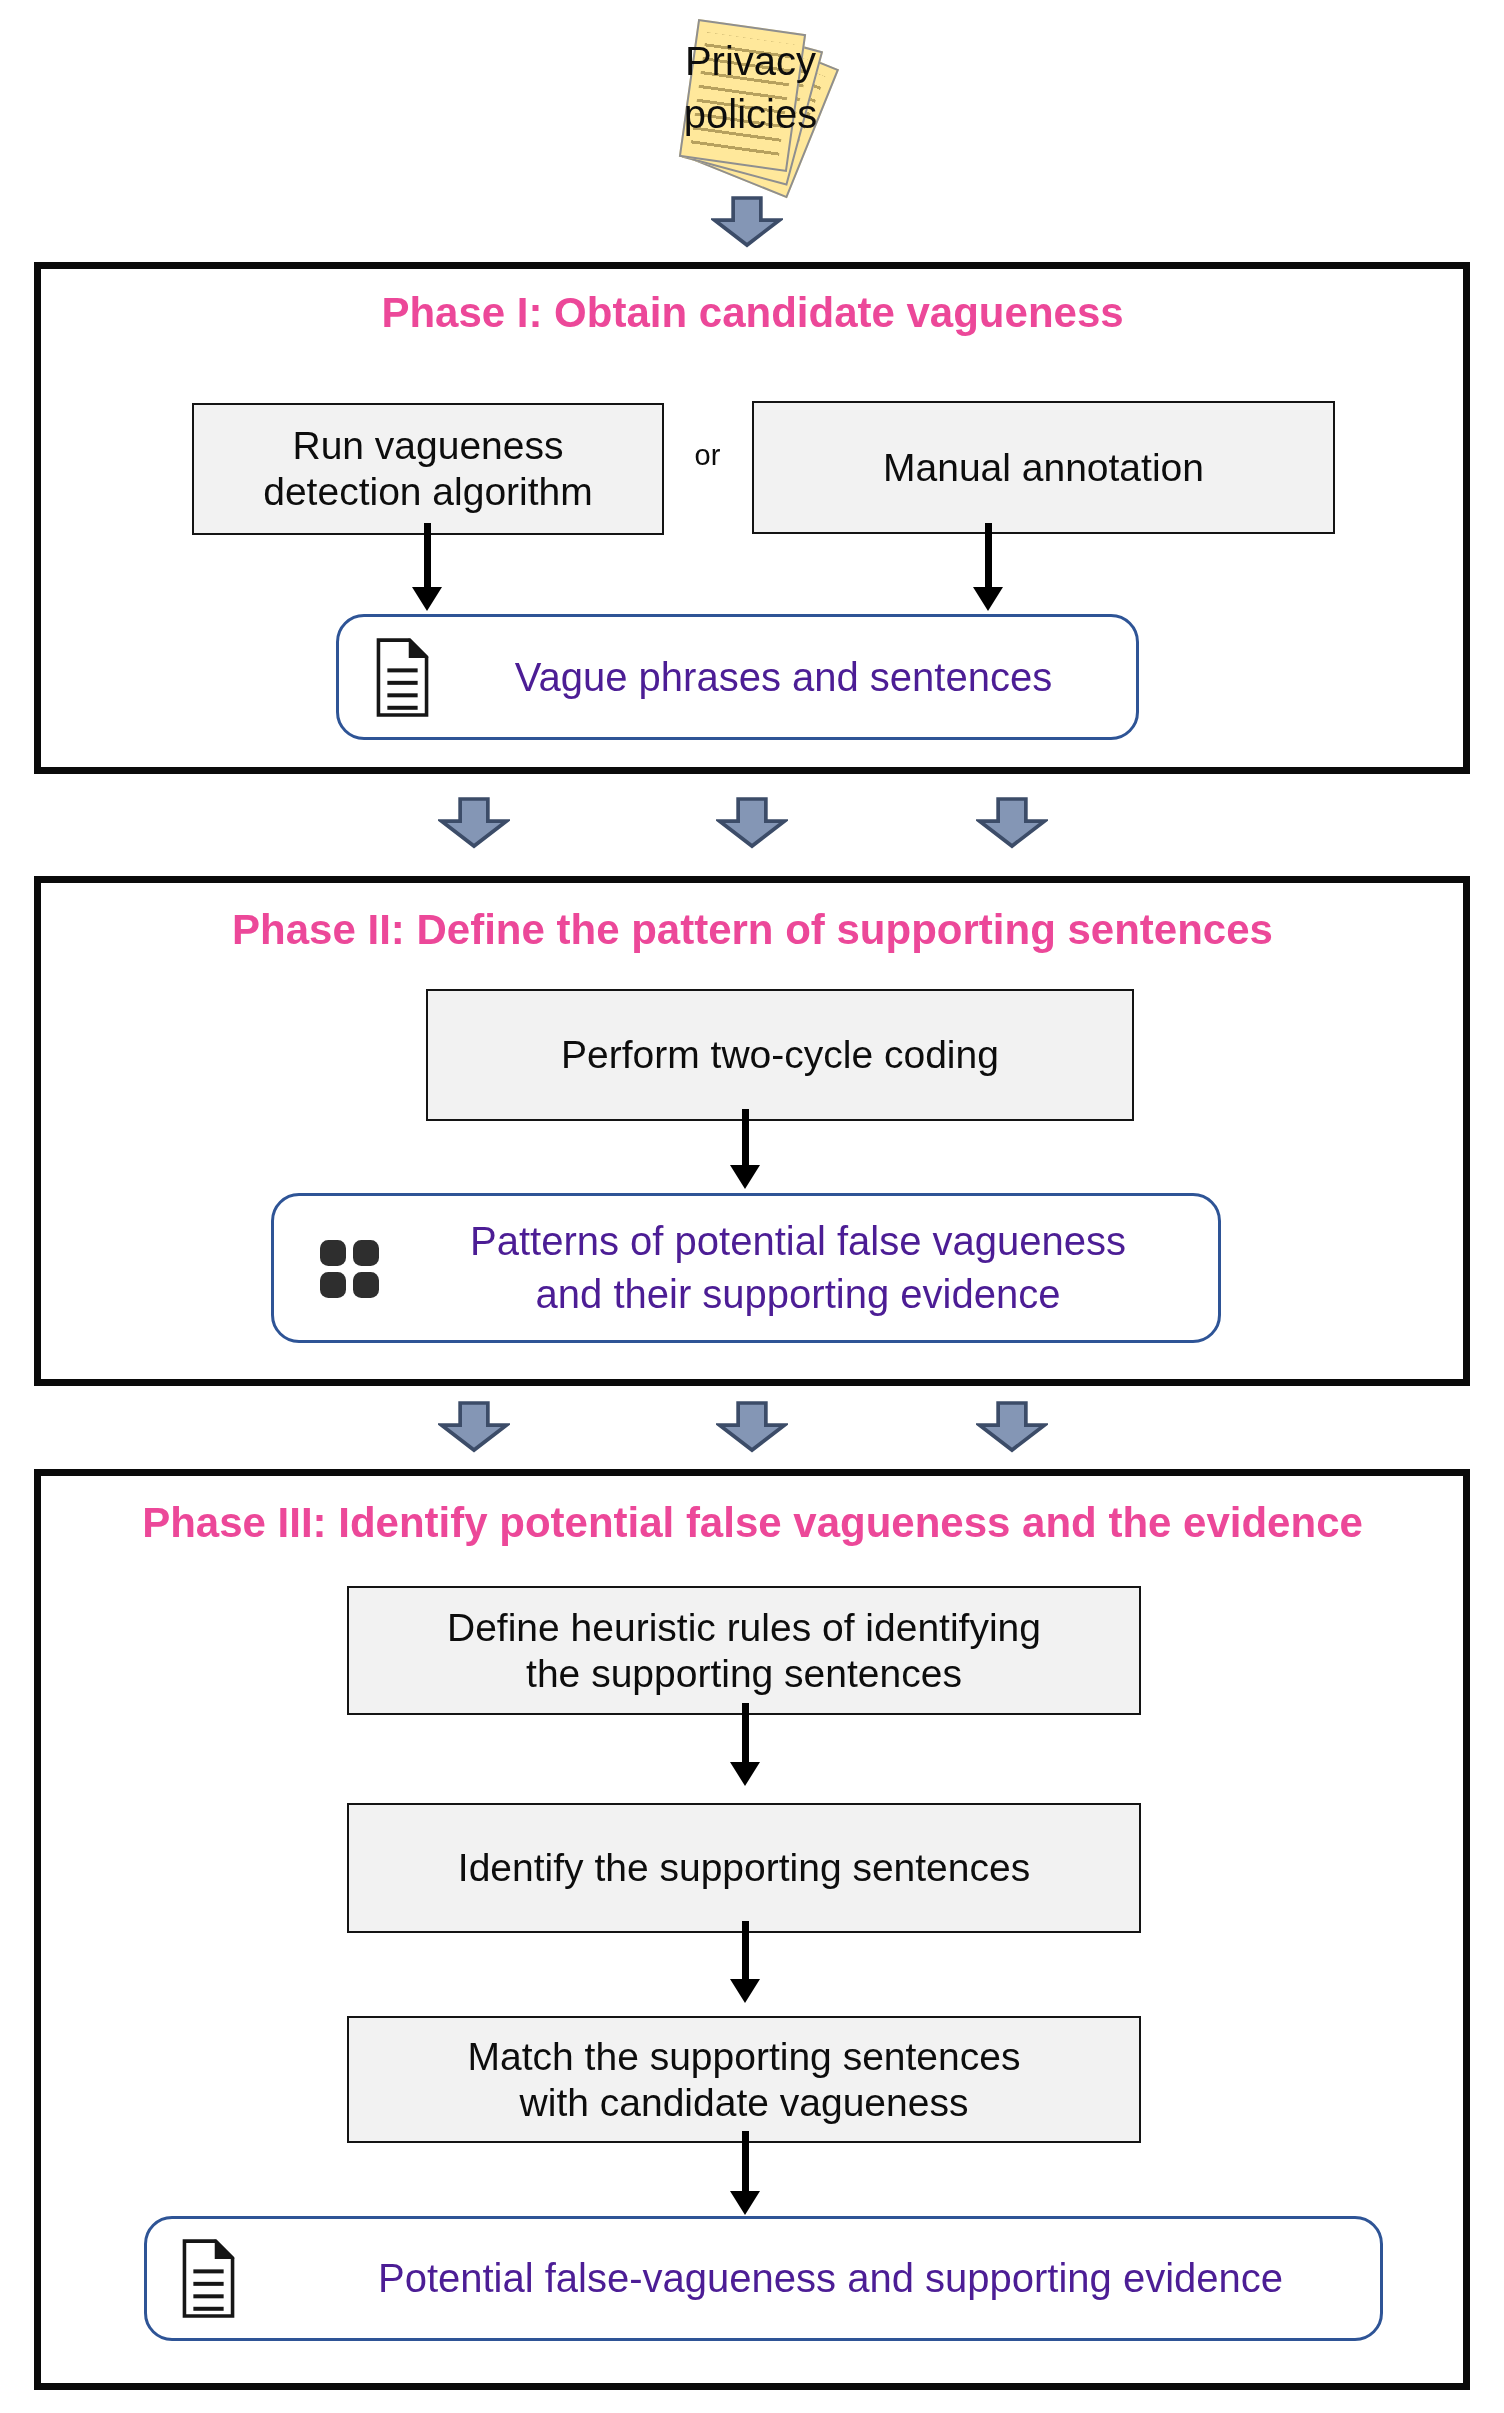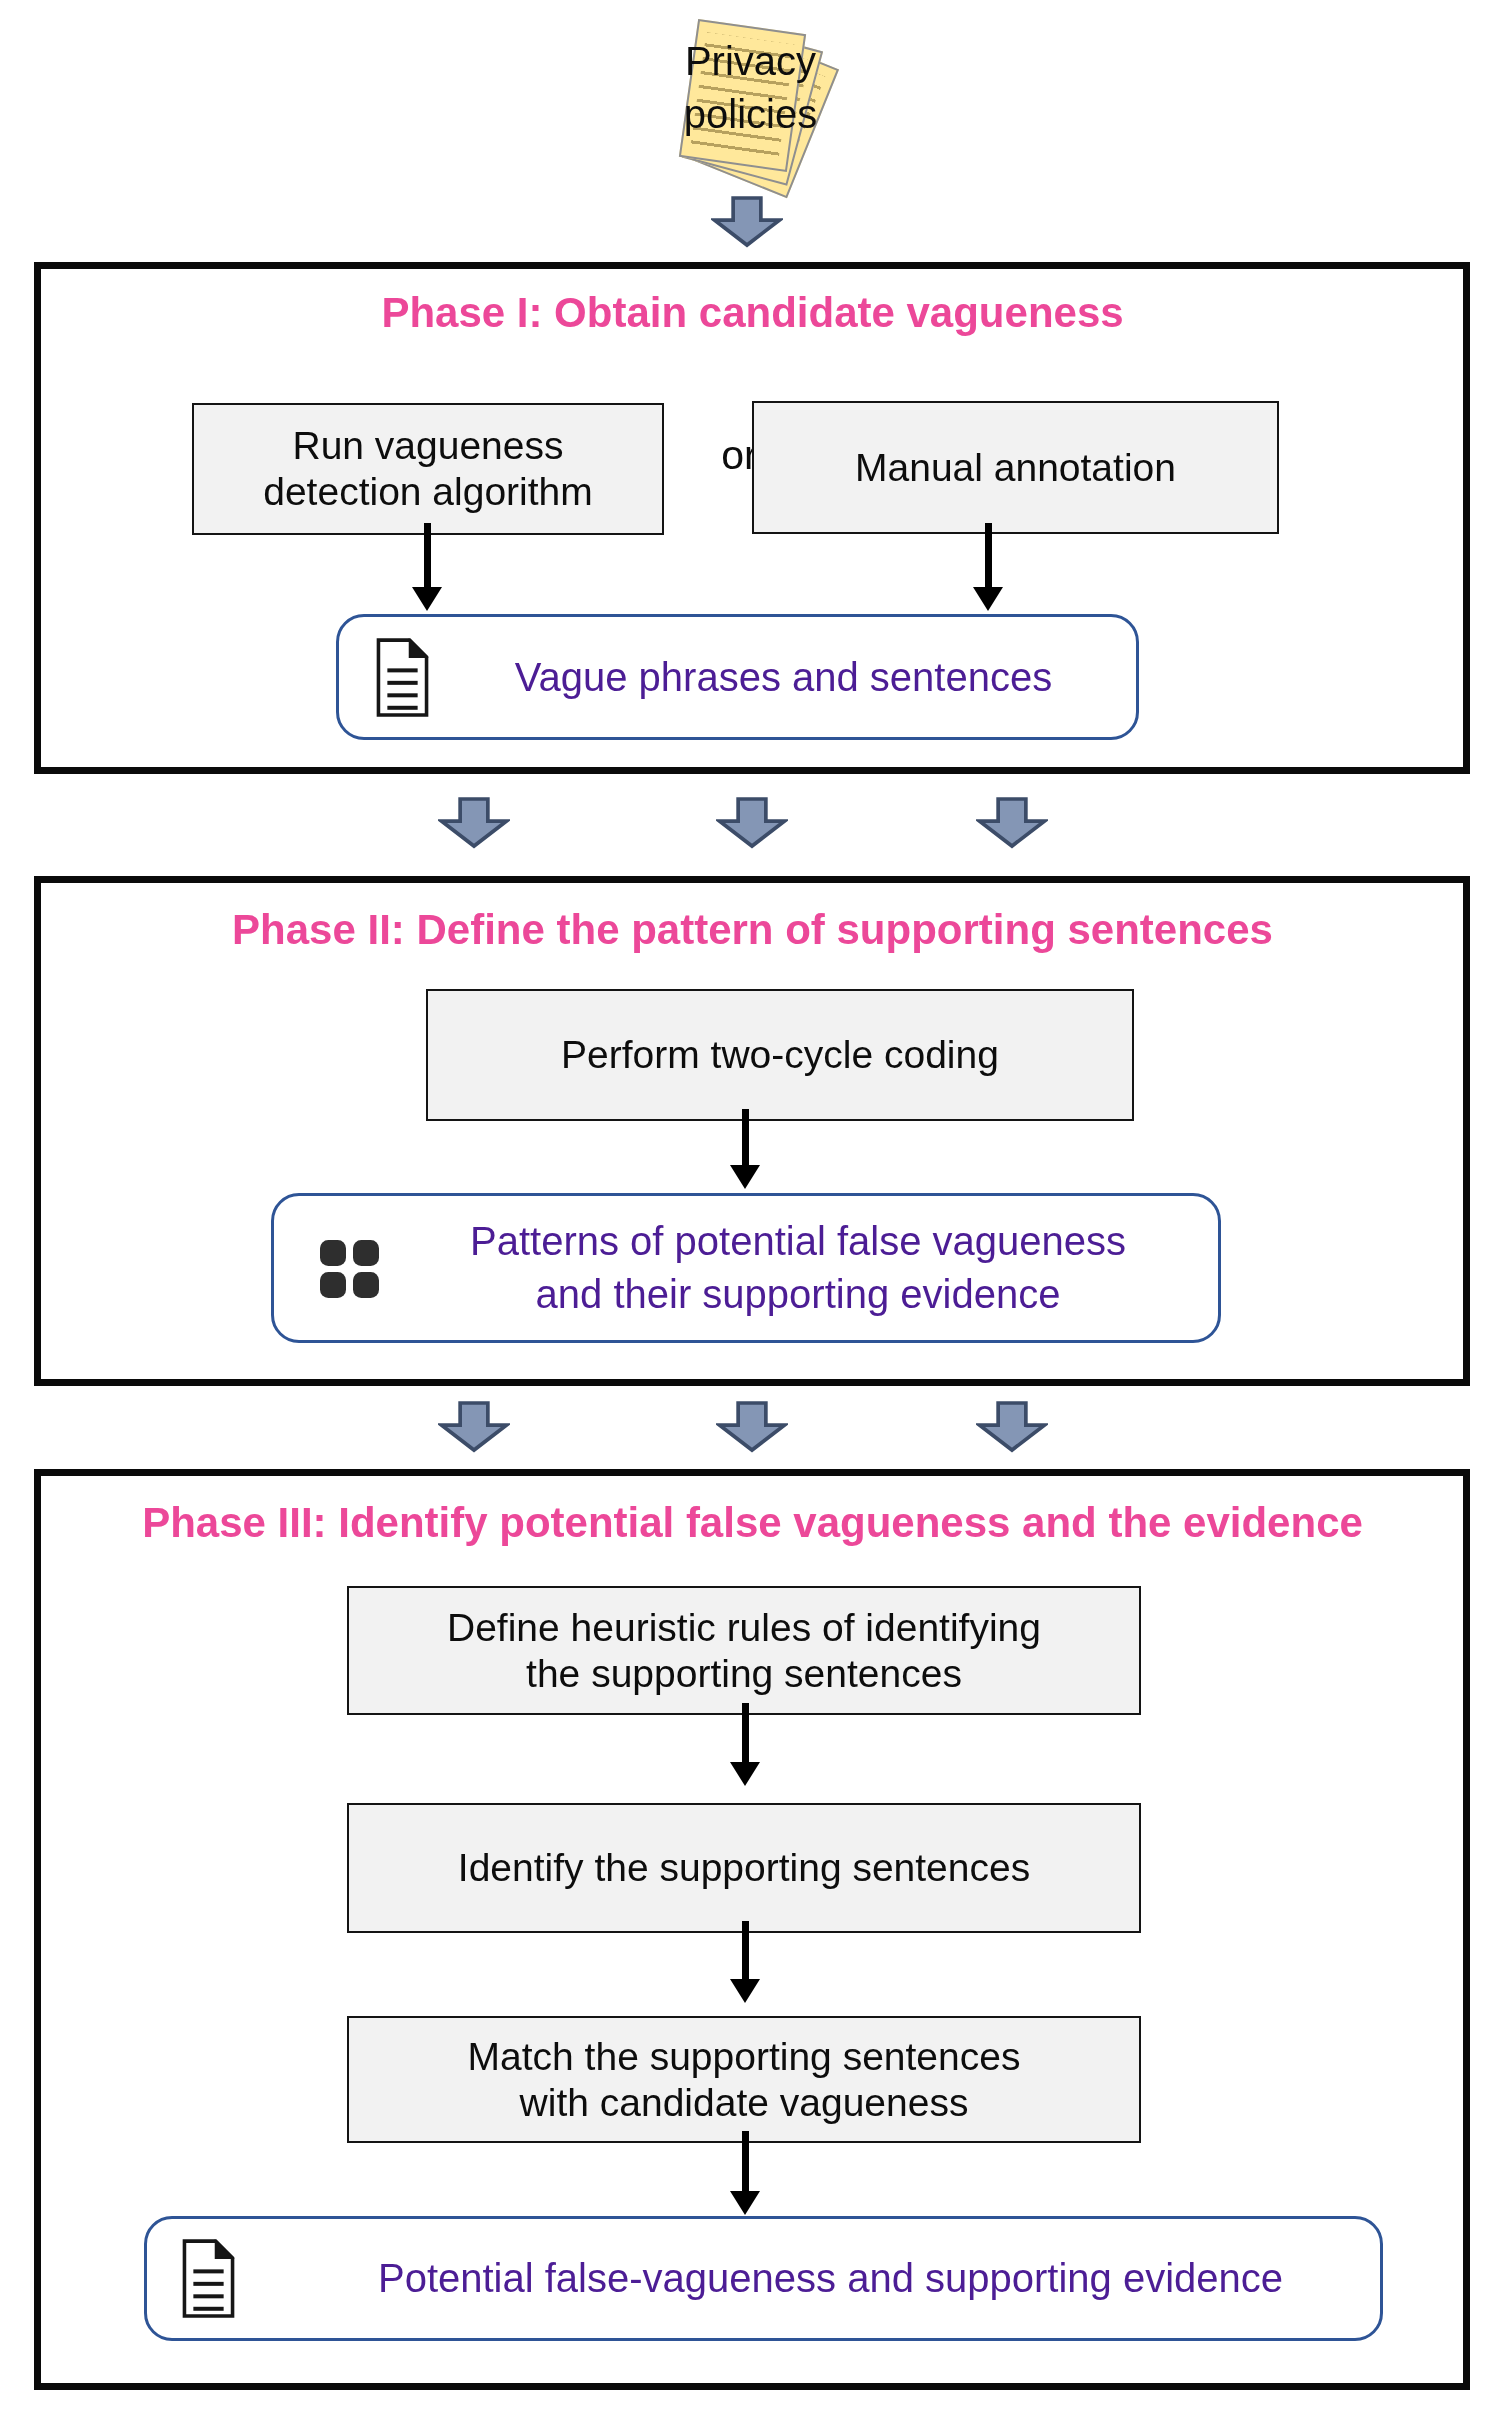--- a/index.html
+++ b/index.html
@@ -32,21 +32,21 @@
   }
   
   .process{
     position:absolute;background:var(--process-fill,#f2f2f2);
     border:2.8px solid var(--process-border,#141414);box-sizing:border-box;
     display:flex;align-items:center;justify-content:center;text-align:center;
     font-size:39px;line-height:46px;white-space:pre-line;color:#0d0d0d;margin-top:12px;
   }
   .or{
     position:absolute;display:flex;align-items:center;justify-content:center;
-    font-size:41px;color:#0d0d0d;margin-left:32px;
+    font-size:29px;color:#0d0d0d;
   }
   
   .outcome{
     position:absolute;background:#fff;border:3.7px solid var(--outcome-border,#2e5496);
     border-radius:28px;box-sizing:border-box;display:flex;align-items:center;
   }
   .outcome-label{
     flex:1;text-align:center;font-size:40px;line-height:53px;white-space:pre-line;color:#4c1d95;
   }
   .doc-icon{flex:0 0 auto;margin-left:35px;}
@@ -101,21 +101,21 @@
         <path d="M24 2 H54 V26 H74 L39 53 L4 26 H24 Z"></path>
       </svg>
   </div>
 
   <section class="phase" style="left:34px;top:262px;width:1436px;height:512px;"></section>
   <div class="phase-title" style="left:41px;top:289px;width:1423px;">Phase I: Obtain candidate vagueness</div>
 
   <div class="process" style="left:192px;top:391px;width:472px;height:132px;">Run vagueness
 detection algorithm</div>
   <div class="or" style="left:663px;top:389px;width:89px;height:133px;">or</div>
-  <div class="process" style="left:752px;top:389px;width:527px;height:133px;">Manual annotation</div>
+  <div class="process" style="left:752px;top:389px;width:583px;height:133px;">Manual annotation</div>
 
   <div class="varrow" style="left:424px;top:523px;height:65px;"></div>
   <div class="varrow" style="left:985px;top:523px;height:65px;"></div>
 
   <div class="outcome" style="left:336px;top:614px;width:803px;height:126px;">
     <svg class="doc-icon" width="57" height="83" viewBox="0 0 64 92">
       <path class="pg" d="M5 4 H40 L59 23 V88 H5 Z"></path>
       <path class="fold" d="M40 4 V23 H59 Z"></path>
       <line x1="15" y1="38" x2="49" y2="38"></line>
       <line x1="15" y1="52" x2="49" y2="52"></line>

